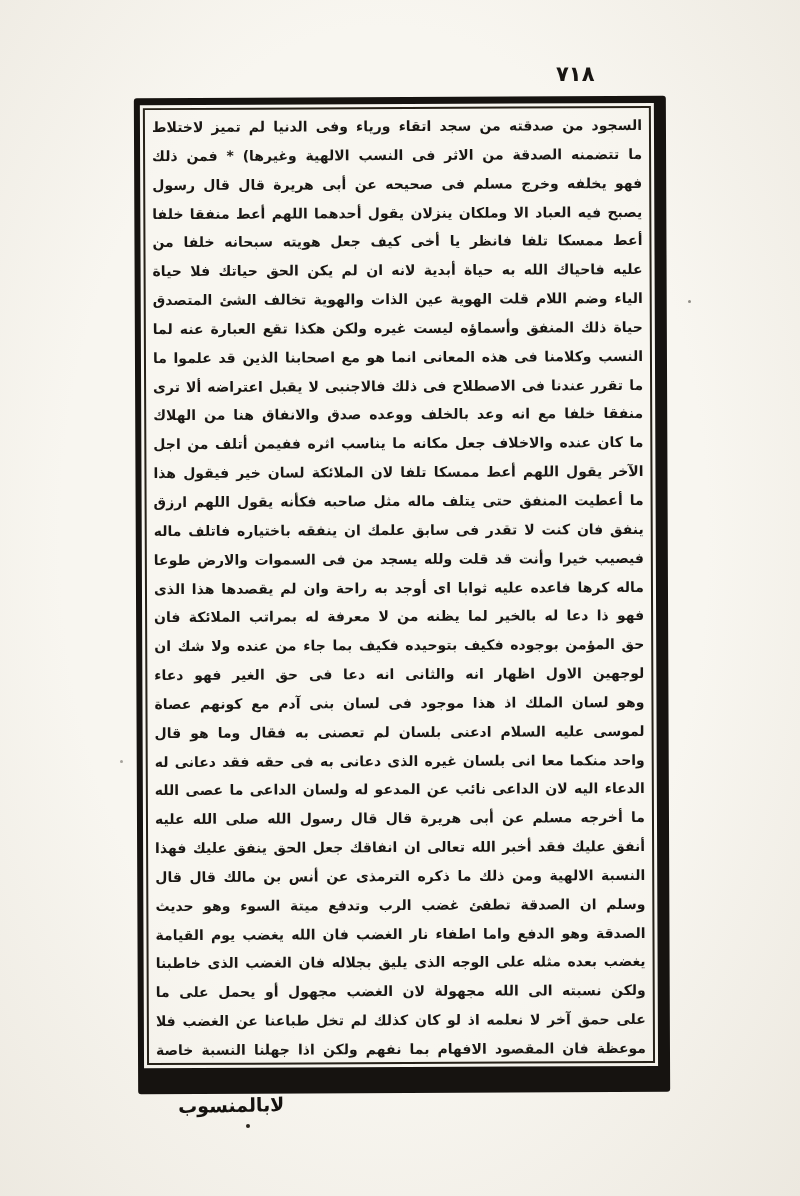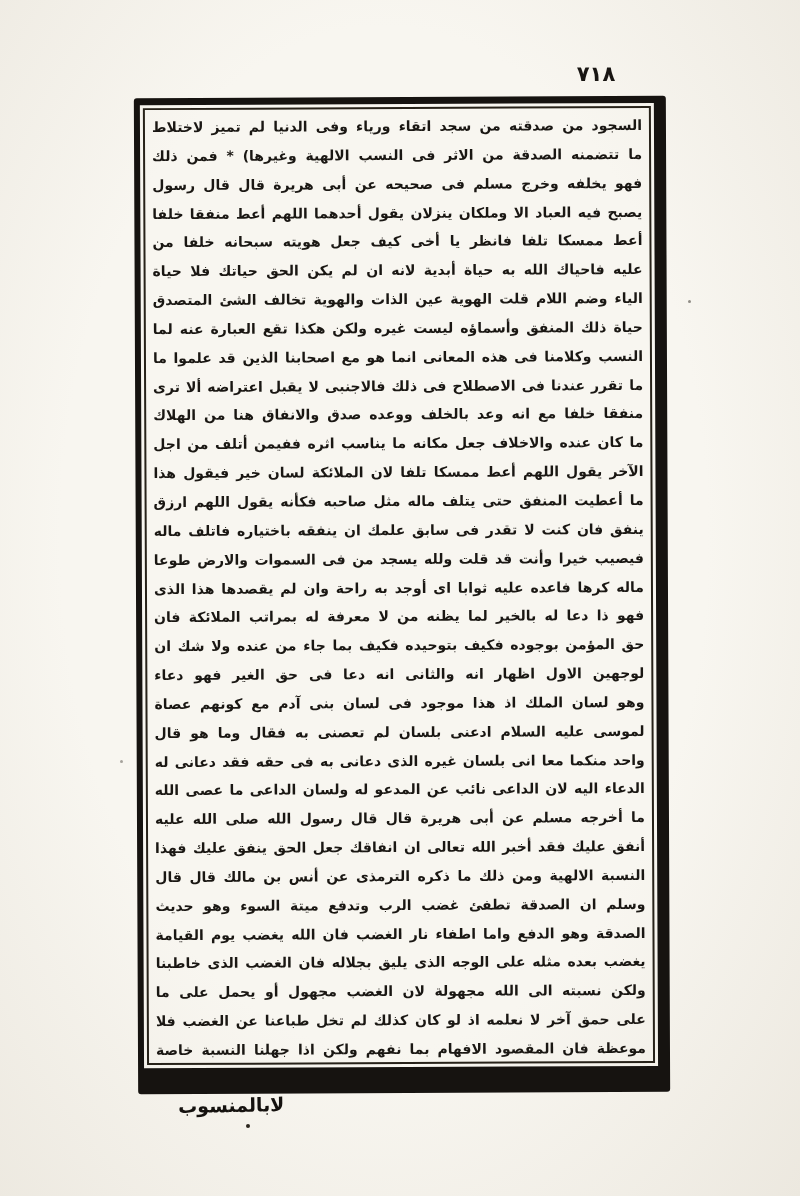--- a/index.html
+++ b/index.html
@@ -17,21 +17,20 @@
   .page {
     position: absolute;
     inset: 0;
     background: radial-gradient(ellipse at 48% 45%, #f8f6f0 55%, #ece8df 100%);
   }
   .page-number {
     position: absolute;
     top: 62px;
     left: 556px;
     width: 80px;
-    text-align: center;
     font-size: 21px;
     font-weight: 700;
     color: #181512;
     letter-spacing: 3px;
   }
   .frame {
     position: absolute;
     left: 136px;
     top: 97px;
     width: 532px;

